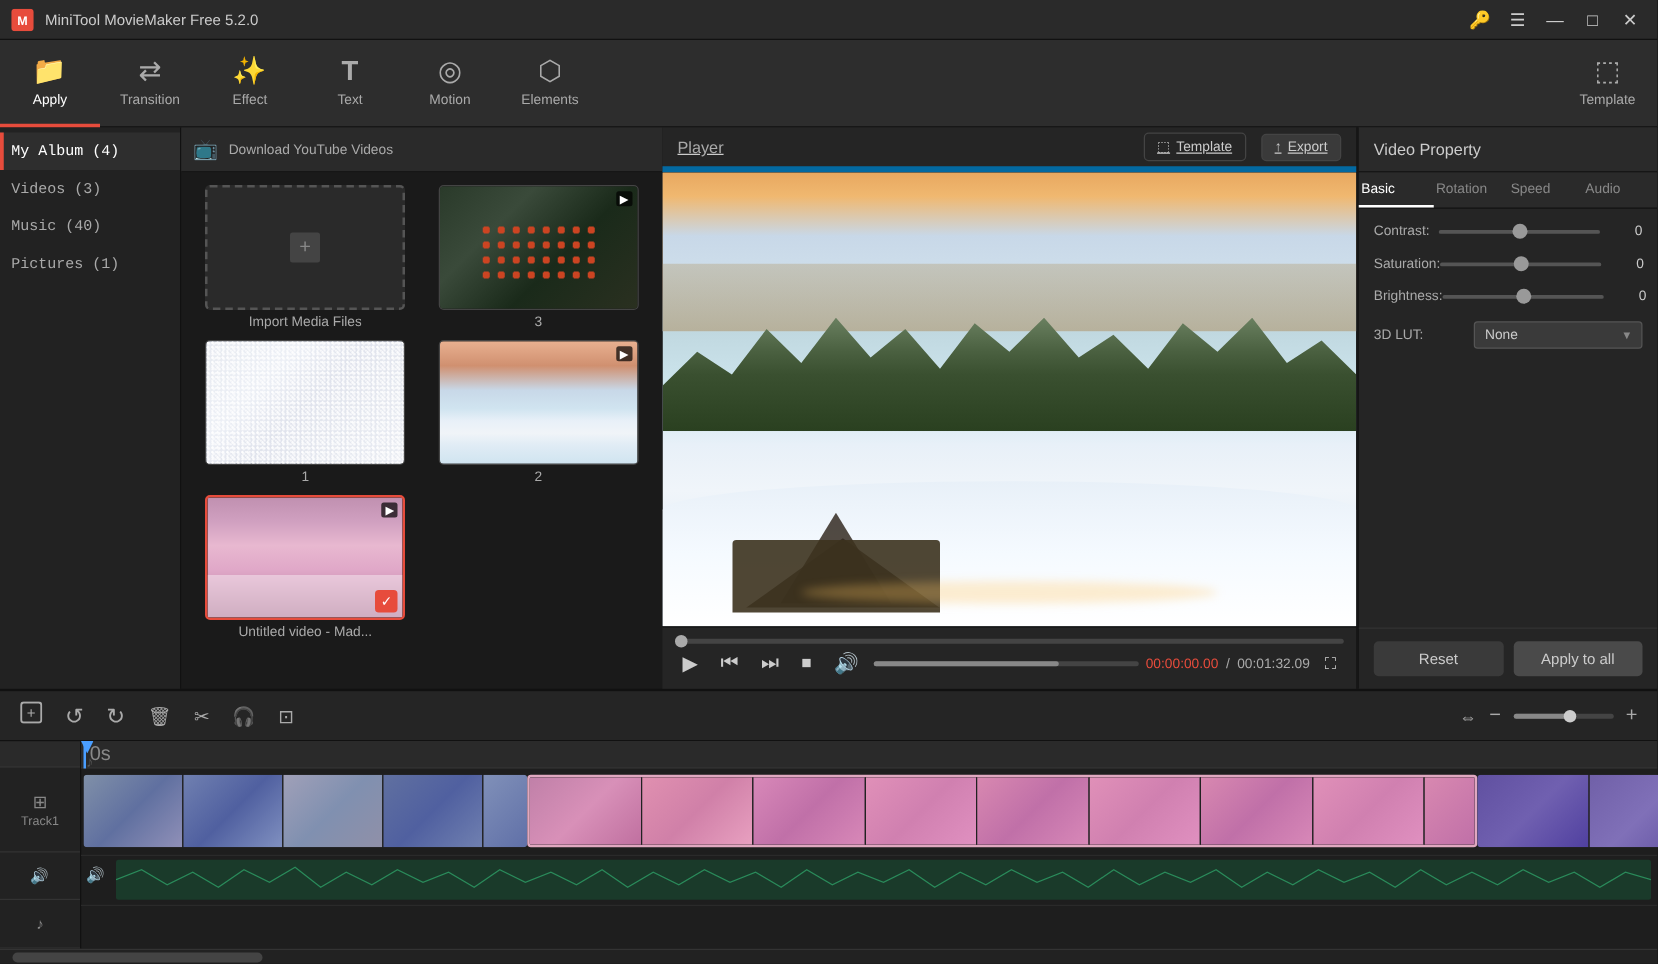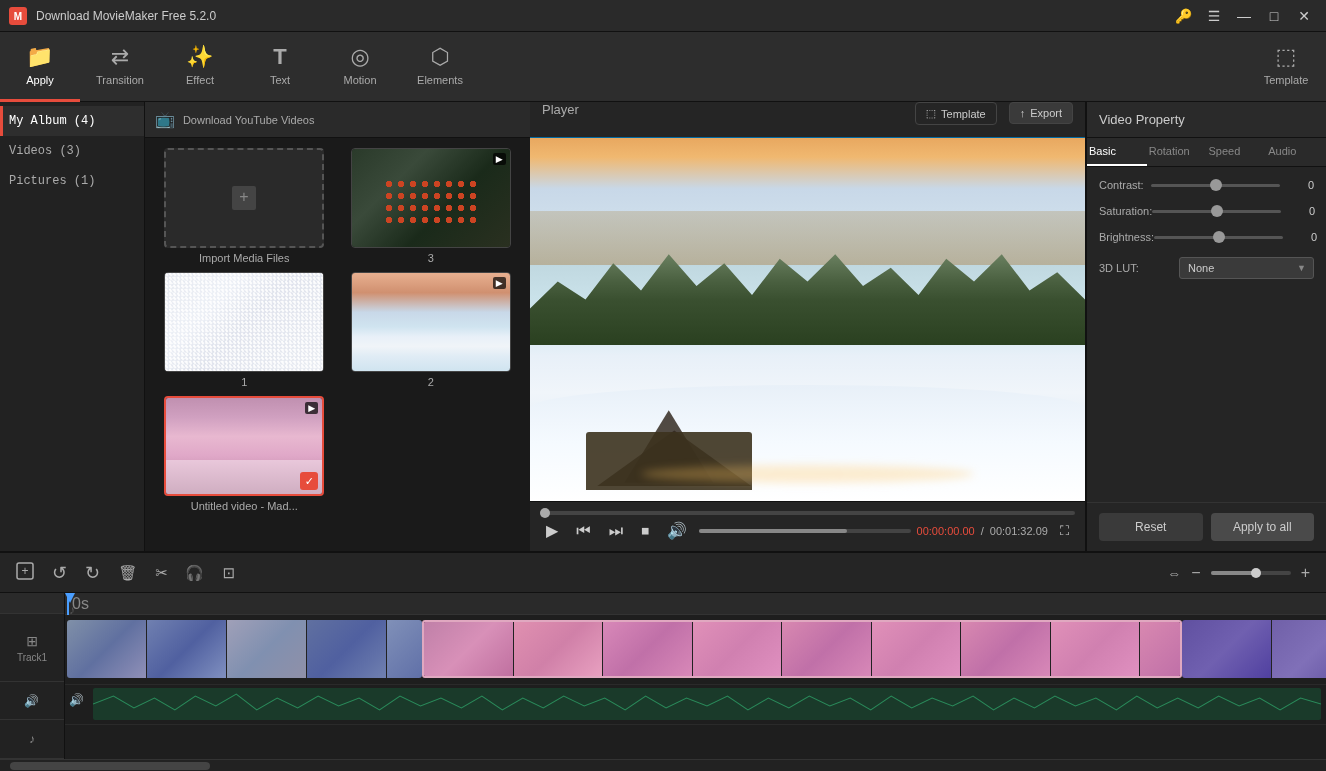--- a/index.html
+++ b/index.html
@@ -116,25 +116,26 @@
     #player-panel {
       flex: 1;
       background: #1e1e1e;
       display: flex;
       flex-direction: column;
       border-right: 1px solid #111;
     }
     #player-header {
       height: 36px;
       display: flex;
-      align-items: flex-start;
+      align-items: center;
       padding: 0 12px;
-      border-bottom: 1px solid #0369a1;
+      border-bottom: 5px solid #0369a1;
       background: #252525;
       gap: 12px;
+      text-decoration: underline;
     }
     #player-header .player-title { color: #aaa; font-size: 13px; flex: 1; }
     .header-btn {
       display: flex;
       align-items: center;
       gap: 5px;
       padding: 4px 10px;
       border: 1px solid #444;
       border-radius: 4px;
       cursor: pointer;
@@ -356,21 +357,21 @@
 </head>
 <body>
 
 <div id="title-bar">
   <div style="width:20px;height:20px;margin-right:8px;display:flex;align-items:center;justify-content:center;">
     <svg width="18" height="18" viewBox="0 0 18 18">
         <rect width="18" height="18" rx="3" fill="#e74c3c"></rect>
         <text x="9" y="13" text-anchor="middle" fill="white" font-size="10" font-weight="bold">M</text>
       </svg>
   </div>
-  <span style="font-size:12px;color:#ccc;flex:1;">Download MovieMaker Free 5.2.0</span>
+  <span style="font-size:12px;color:#ccc;flex:1;">MiniTool MovieMaker Free 5.2.0</span>
   <div style="display:flex;gap:2px;">
     <button class="win-btn" style="background:none;border:none;color:#f0c040;cursor:pointer;padding:2px 6px;font-size:14px;">🔑</button>
     <button class="win-btn" style="background:none;border:none;color:#ccc;cursor:pointer;padding:2px 6px;font-size:14px;">☰</button>
     <button class="win-btn" style="background:none;border:none;color:#ccc;cursor:pointer;padding:2px 8px;font-size:14px;">—</button>
     <button class="win-btn" style="background:none;border:none;color:#ccc;cursor:pointer;padding:2px 8px;font-size:14px;">□</button>
     <button class="win-btn close" style="background:none;border:none;color:#ccc;cursor:pointer;padding:2px 8px;font-size:14px;">✕</button>
   </div>
 </div>
 
 <div id="toolbar">
@@ -408,20 +409,23 @@
 <div id="main">
 
   <div id="left-content">
 
     <div id="album-tabs">
       <div class="album-tab active">
         <span>My Album (4)</span>
       </div>
       <div class="album-tab">
         <span>Videos (3)</span>
+      </div>
+      <div class="album-tab">
+        <span>Music (40)</span>
       </div>
       <div class="album-tab">
         <span>Pictures (1)</span>
       </div>
     </div>
 
     <div id="media-content">
       <div id="media-header">
         <span style="font-size:16px;">📺</span>
         <span class="yt-btn">Download YouTube Videos</span>

